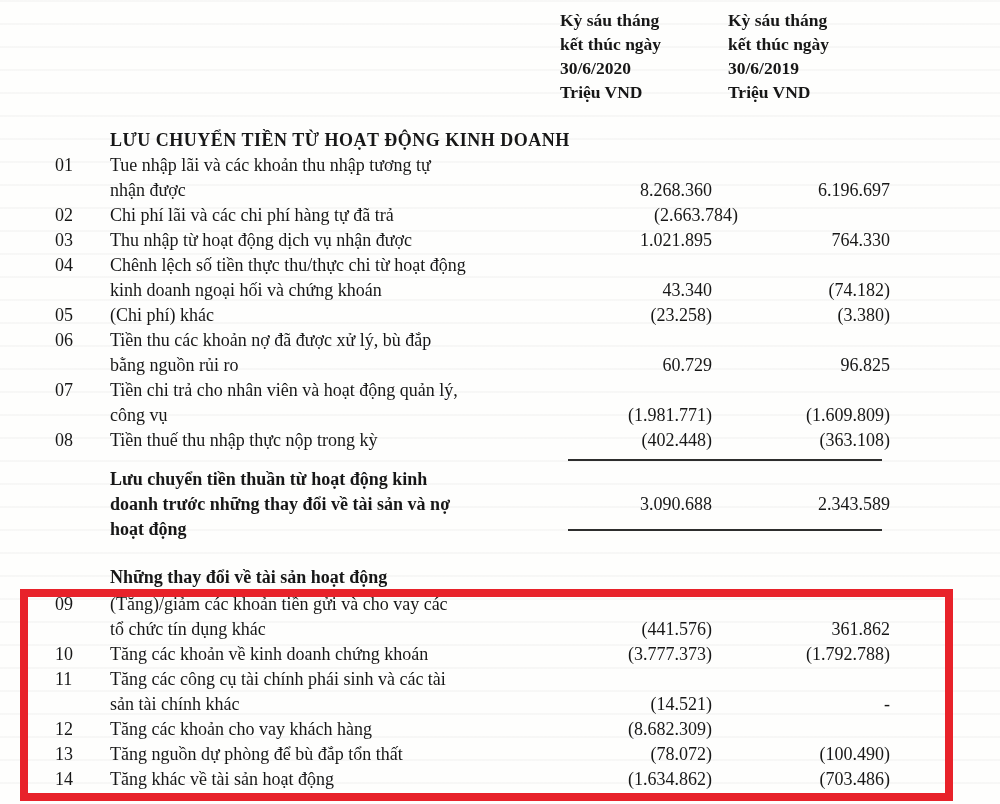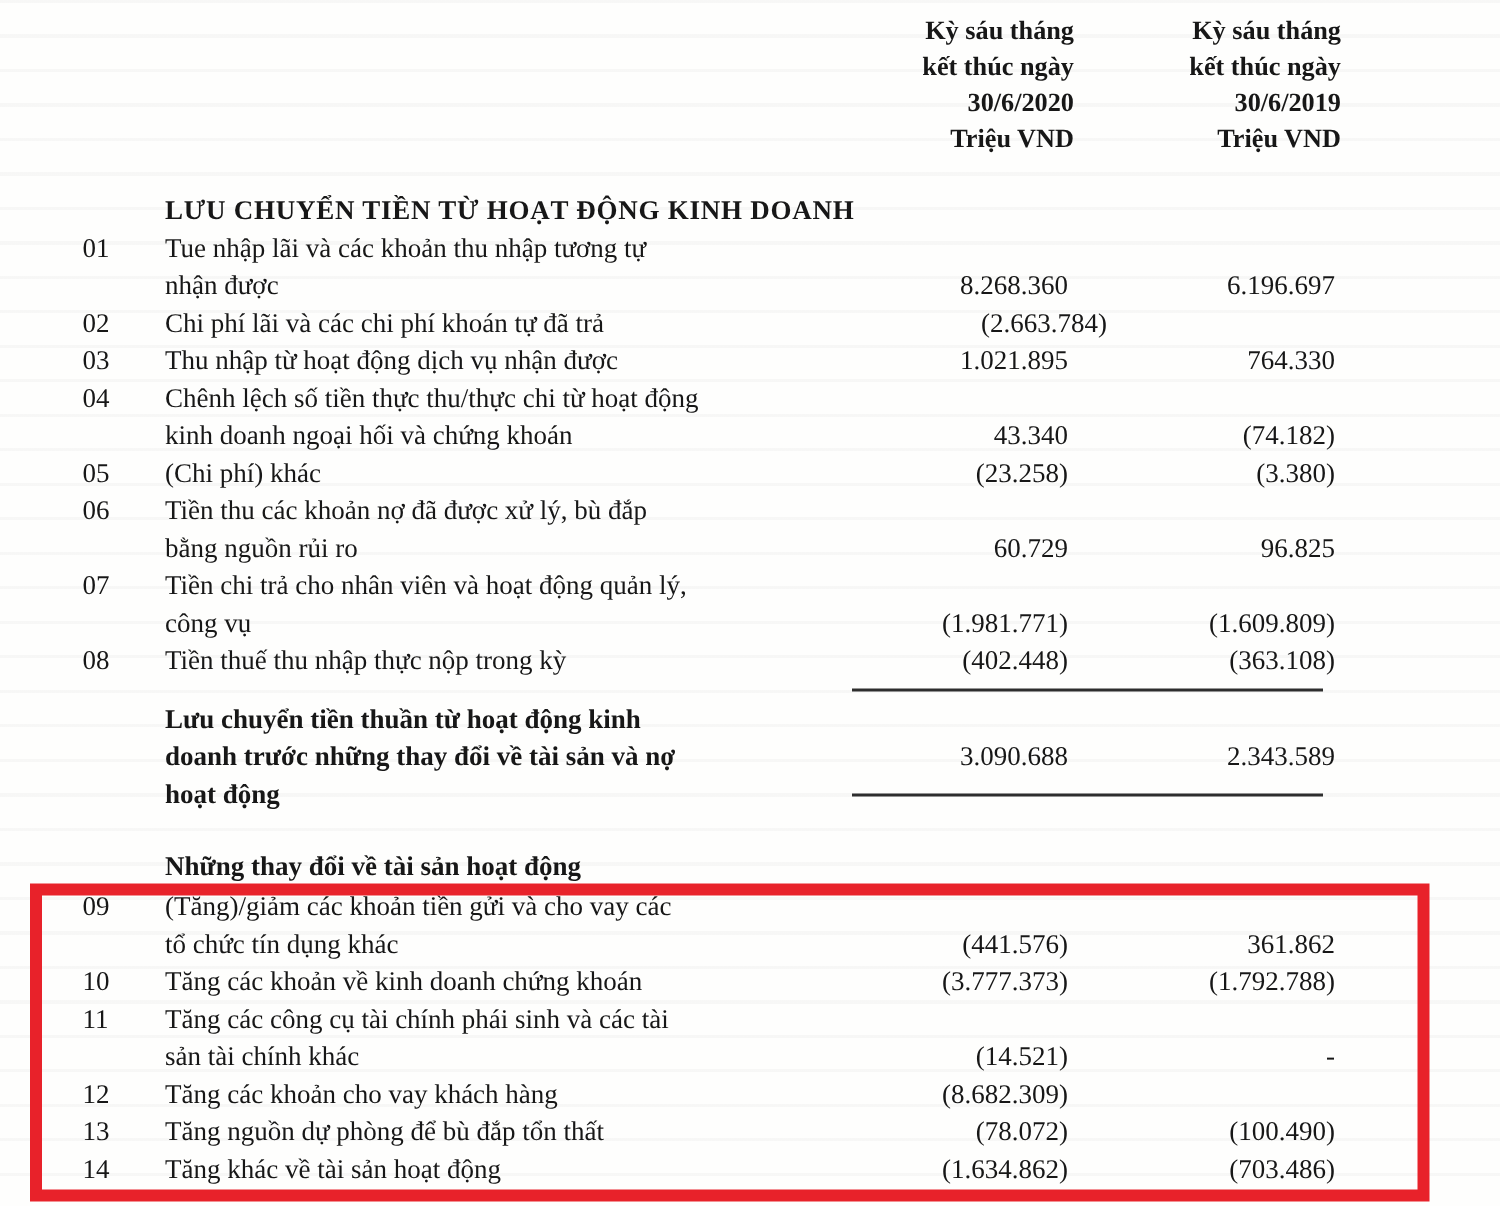--- a/index.html
+++ b/index.html
@@ -16,21 +16,21 @@
   
   .scan-texture {
     position:absolute; inset:0;
     background:repeating-linear-gradient(180deg,
       rgba(120,120,120,0.05) 0px, rgba(120,120,120,0.05) 2px,
       rgba(0,0,0,0) 2px, rgba(0,0,0,0) 23px);
     pointer-events:none;
   }
   .col-header {
     position:absolute; top:8px;
-    font-weight:bold; text-align:right;
+    font-weight:bold; text-align:left;
     font-size:17.5px; line-height:24px;
     white-space:pre-line;
   }
   .col-header.h2020 { left:560px; width:156px; }
   .col-header.h2019 { left:728px; width:166px; }
 
   .content { position:absolute; top:128px; left:0; width:1000px; }
 
   .sec-title { margin:0 0 0 110px; font-weight:bold; letter-spacing:0.5px; }
   .changes-title { margin:23px 0 0 110px; font-weight:bold; }
@@ -83,21 +83,21 @@
 
     <div class="row">
       <div class="no">01</div>
       <div class="label">Tue nhập lãi và các khoản thu nhập tương tự
 nhận được</div>
       <div class="val v1">8.268.360</div>
       <div class="val v2">6.196.697</div>
     </div>
     <div class="row">
       <div class="no">02</div>
-      <div class="label">Chi phí lãi và các chi phí khoán tự đã trả</div>
+      <div class="label">Chi phí lãi và các chi phí hàng tự đã trả</div>
       <div class="val v2">(2.663.784)</div>
     </div>
     <div class="row">
       <div class="no">03</div>
       <div class="label">Thu nhập từ hoạt động dịch vụ nhận được</div>
       <div class="val v1">1.021.895</div>
       <div class="val v2">764.330</div>
     </div>
     <div class="row">
       <div class="no">04</div>

